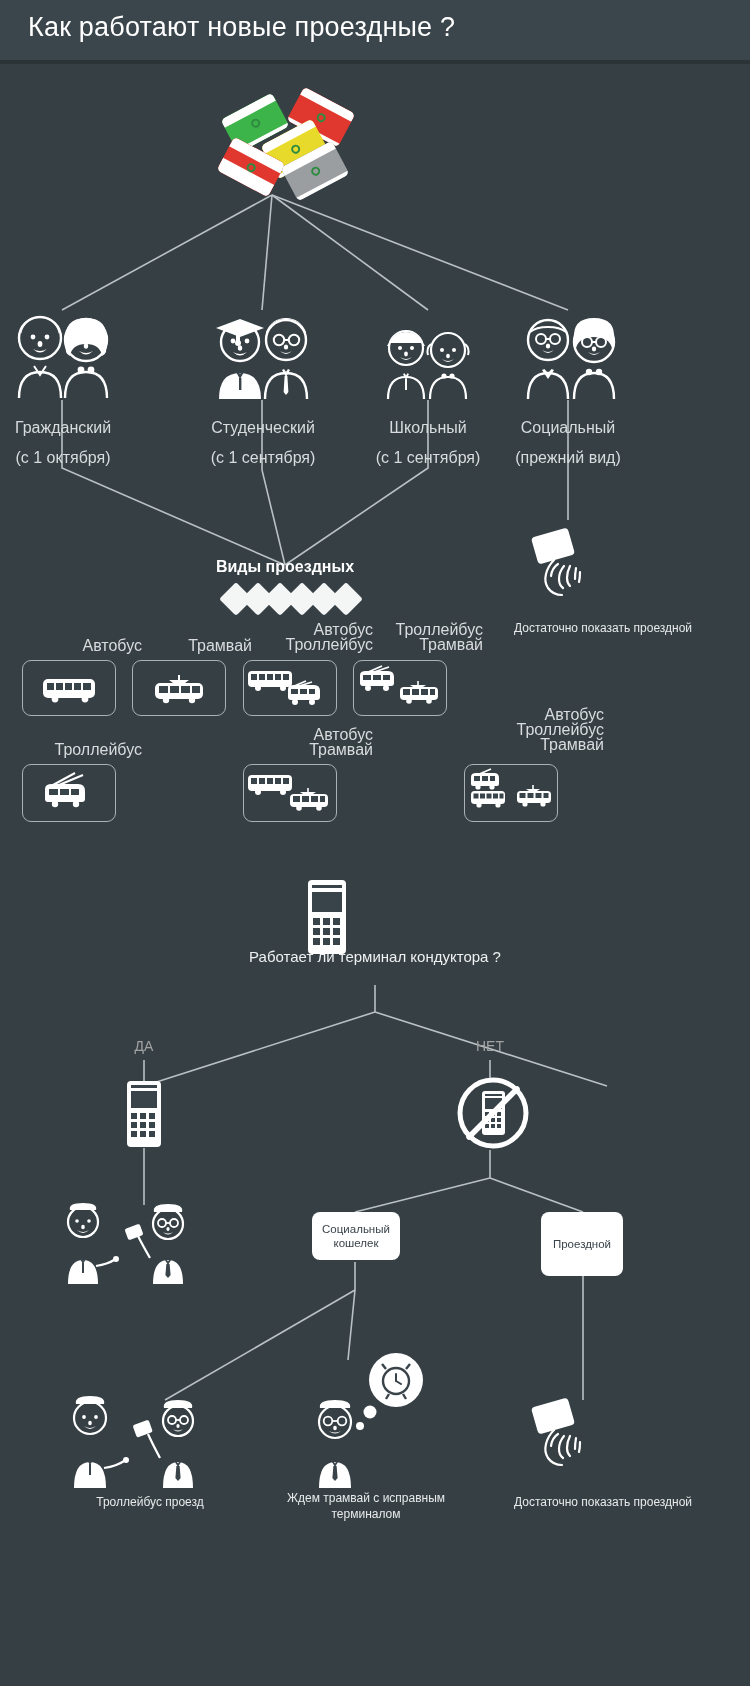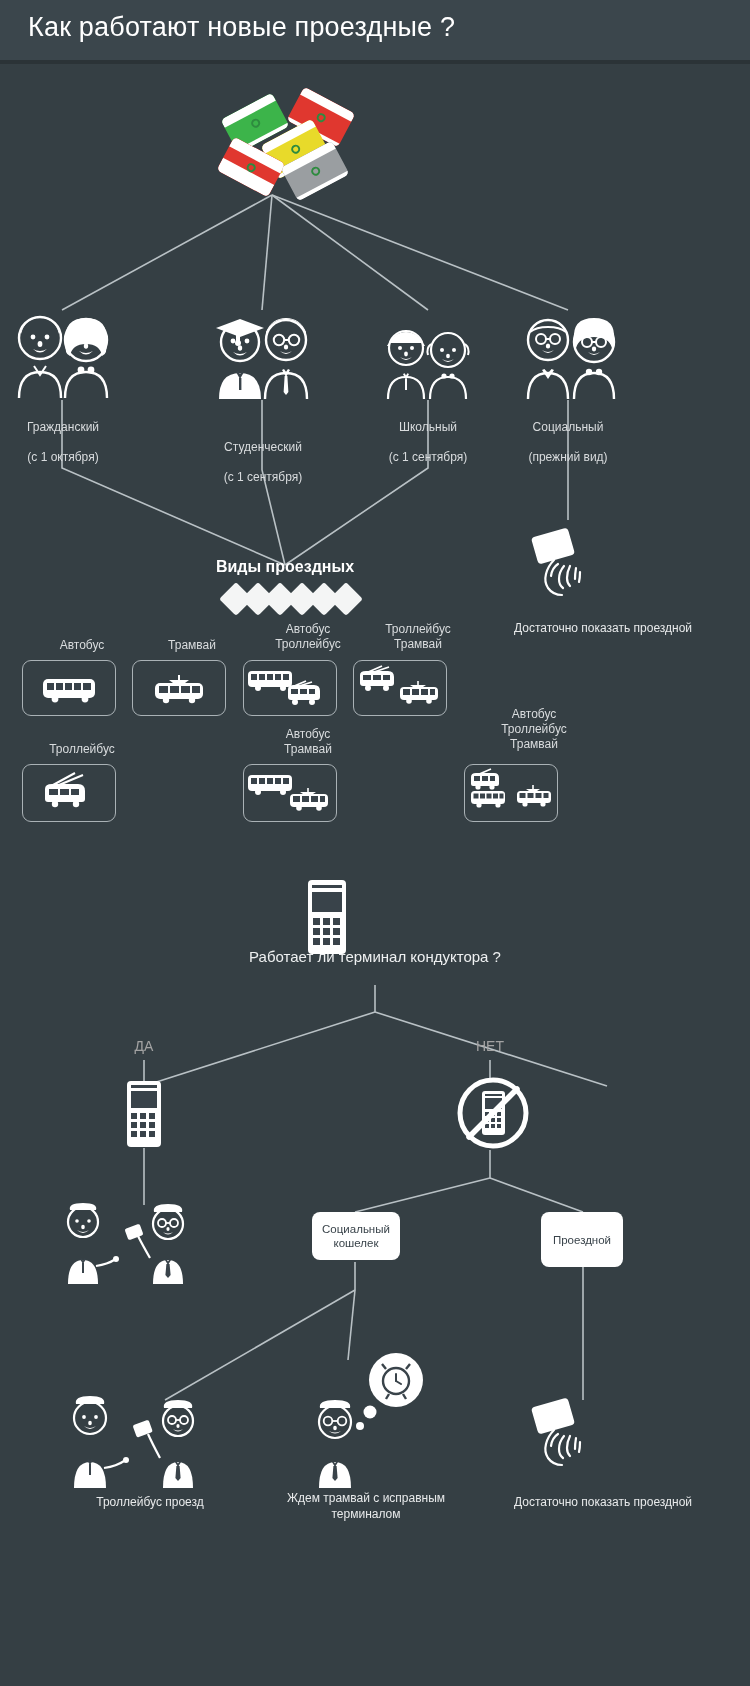--- a/index.html
+++ b/index.html
@@ -23,24 +23,24 @@
     font-size:27px; font-weight:400; letter-spacing:0.2px; color:#ffffff;
   }
   .header-rule {
     position:absolute; left:0; top:60px; width:750px; height:4px;
     background:#2b3337;
   }
 
   
   .abs { position:absolute; }
   .lbl {
-    position:absolute; font-size:12px; color:#d9dcde;
+    position:absolute; font-size:16px; color:#d9dcde;
     line-height:15px; text-align:center; white-space:pre-line;
   }
-  .lbl-l { text-align:center; }
+  .lbl-l { text-align:right; }
   .cap {
     position:absolute; font-size:12px; color:#e8eaeb;
     line-height:16px; text-align:center; white-space:pre-line;
   }
   .big-q {
     position:absolute; font-size:15px; color:#eef0f1; text-align:center;
     width:100%; left:0;
   }
   .section-title {
     position:absolute; font-size:16px; font-weight:bold; color:#ffffff;
@@ -233,21 +233,21 @@
         <path d="M76,32 l5,0" stroke-width="2"></path>
       </g>
       <g fill="#ffffff">
         <ellipse cx="78" cy="39" rx="2.2" ry="2.6"></ellipse>
         <path d="M72,43 q6,6 12,0 q-6,4 -12,0z"></path>
         <path d="M74,62 l4,7 l4,-7 l-2,-1 l-2,3 l-2,-3z"></path>
         <path d="M76.6,68 l2.8,0 l1,16 l-2.4,3 l-2.4,-3z"></path>
       </g>
     </svg>
   </div>
-  <div class="lbl" style="left:208px; top:425px; width:110px;">
+  <div class="lbl" style="left:208px; top:405px; width:110px;">
     <span>Студенческий</span><br>
     <span>(с 1 сентября)</span>
   </div>
 
   <div class="abs" style="left:378px; top:322px; width:100px; height:78px;">
     <svg width="100" height="78" viewBox="0 0 100 78">
       <g fill="none" stroke="#ffffff" stroke-width="2.2">
         <circle cx="28" cy="26" r="17"></circle>
         <path d="M11,24 q4,-14 17,-14 q13,0 17,14 l2,0 q-1,-3 -3,-3 l-32,0 q-2,0 -3,3z" fill="#ffffff" stroke="none"></path>
         <path d="M10,77 q0,-22 18,-22 q18,0 18,22"></path>
@@ -638,21 +638,21 @@
           <path d="M18.4,68 l3.2,0 l1,11 l-2.6,3 l-2.6,-3z"></path>
         </g>
         <path d="M2,62 q-8,-14 -12,-22" fill="none" stroke="#ffffff" stroke-width="2.2"></path>
         <rect x="-22" y="30" width="16" height="12" rx="2" fill="#ffffff" transform="rotate(-20 -14 36)"></rect>
       </g>
     </svg>
   </div>
 
   <div class="obox" style="left:312px; top:1212px; width:88px; height:48px;">Социальный
 кошелек</div>
-  <div class="obox" style="left:541px; top:1212px; width:82px; height:55px;">Проездной</div>
+  <div class="obox" style="left:541px; top:1212px; width:82px; height:64px;">Проездной</div>
 
   <div class="abs" style="left:60px; top:1390px; width:180px; height:100px;">
     <svg width="180" height="100" viewBox="0 0 180 100">
       <g>
         <path d="M16,14 q-2,-8 14,-8 q16,0 14,8 l-28,0z" fill="#ffffff"></path>
         <circle cx="30" cy="28" r="16" fill="none" stroke="#ffffff" stroke-width="2.2"></circle>
         <g fill="#ffffff">
           <circle cx="24" cy="27" r="1.9"></circle>
             <circle cx="36" cy="27" r="1.9"></circle>
           <ellipse cx="30" cy="33" rx="1.8" ry="2.2"></ellipse>

